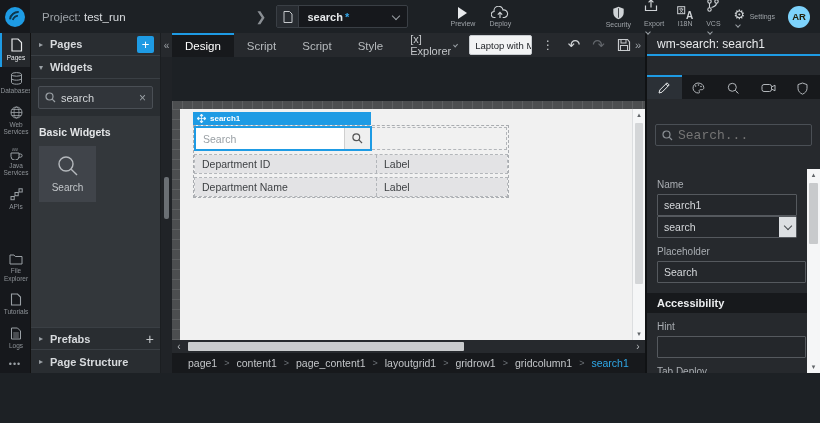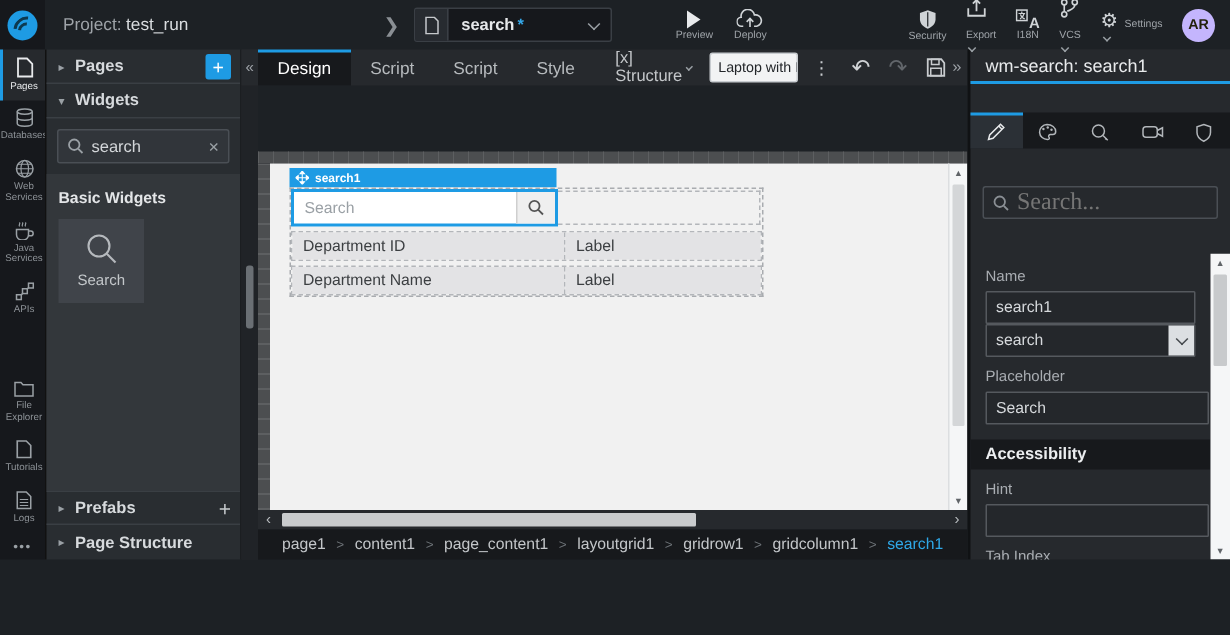--- a/index.html
+++ b/index.html
@@ -27,21 +27,21 @@
   .chev { display:inline-block; width:6px; height:6px; border-right:1.5px solid #9aa0a5;
     border-bottom:1.5px solid #9aa0a5; transform:rotate(45deg); margin:0 8px 2px 4px; }
   .chev.sm { width:4px; height:4px; margin:0 2px 1px 2px; }
   .run-group { display:flex; margin-left:42px; gap:14px; }
   .tb-item { display:flex; flex-direction:column; align-items:center; justify-content:center; color:#cfd3d6; cursor:pointer; }
   .tb-item .lbl { font-size:7px; color:#9ea3a8; margin-top:1px; white-space:nowrap; }
   .play { width:0; height:0; border-left:9px solid #e8eaec; border-top:6px solid transparent; border-bottom:6px solid transparent; }
   .spacer { flex:1; }
   .right-icons { display:flex; align-items:center; gap:13px; margin-right:10px; }
   .with-chev { display:flex; align-items:flex-start; }
-  .avatar { width:22px; height:22px; border-radius:50%; background:#c4b5fd; color:#23210b;
+  .avatar { width:22px; height:22px; border-radius:50%; background:#7dd3fc; color:#23210b;
     font-size:9.5px; font-weight:bold; display:flex; align-items:center; justify-content:center; }
   svg.ic { display:block; }
 
   
   .main { flex:1; display:flex; min-height:0; }
 
   
   .rail { width:30px; background:#16181c; display:flex; flex-direction:column; align-items:stretch; }
   .rail-item { padding:5px 0 6px; display:flex; flex-direction:column; align-items:center; gap:2px;
     color:#9aa0a5; border-left:2px solid transparent; cursor:pointer; }
@@ -138,21 +138,21 @@
   
   .rpanel { width:175px; background:#26292d; display:flex; flex-direction:column; border-left:2px solid #101214;gap:19px; }
   .rp-header { height:23px; display:flex; align-items:center; padding-left:10px; font-size:12px;
     color:#e8eaec; border-bottom:2px solid #1e9be4; flex:0 0 23px; background:#26292d;}
   .rp-tabs { height:24px; background:#17191c; display:flex; flex:0 0 24px; }
   .rp-tab { width:35px; display:flex; align-items:center; justify-content:center; color:#b2b6ba;
     border-top:2px solid transparent; cursor:pointer; }
   .rp-tab.active { background:#2b3036; border-top:2px solid #1e9be4; color:#e8eaec; }
   .rp-search { margin:6px 8px 4px 8px; height:22px; border:1px solid #4a4f55; border-radius:2px;
     display:flex; align-items:center; gap:5px; padding:0 6px; flex:0 0 22px; }
-  .rp-search input { flex:1; background:transparent; border:0; outline:0; color:#9aa0a5; font-size:16px; width:50px; font-family:Liberation Serif, serif;}
+  .rp-search input { flex:1; background:transparent; border:0; outline:0; color:#9aa0a5; font-size:13px; width:50px; font-family:Liberation Mono, monospace;}
   .rp-body { flex:1; position:relative; overflow:hidden; display:flex; }
   .rp-fields { flex:1; padding:2px 10px 0 10px; overflow:hidden; }
   .f-label { font-size:10px; color:#a9adb2; margin:8px 0 4px; }
   .f-input { width:100%; height:22px; background:#24272b; border:1px solid #55595e; border-radius:1px;
     color:#d6d9dc; font-size:10.5px; padding:0 6px; outline:none; font-family:inherit; }
   .f-row { display:flex; align-items:center; gap:6px; }
   .f-row .f-input { flex:1; width:auto; }
   .f-select { width:100%; height:22px; background:#24272b; border:1px solid #55595e; border-radius:1px;
     display:flex; align-items:center; cursor:pointer; }
   .f-select .sval { flex:1; font-size:10.5px; color:#d6d9dc; padding-left:6px; }
@@ -361,21 +361,21 @@
         </div>
     </div>
 
     <div class="center">
       <div class="toolbar">
         <div class="tab active">Design</div>
         <div class="tab">Script</div>
         <div class="tab">Script</div>
         <div class="tab">Style</div>
         <div class="vars">
-          <span>[x] Structure</span>
+          <span>[x] Explorer</span>
           <span class="chev sm"></span>
         </div>
         <div class="dev-select">
           <span class="dtxt">Laptop with MDPI Screen</span>
 
         </div>
         <div class="kebab">⋮</div>
         <div class="hist">
           <span class="undo">↶</span>
           <span class="redo">↷</span>
@@ -523,21 +523,21 @@
           </div>
 
           <div class="sect">Accessibility</div>
 
           <div class="f-label">Hint</div>
           <div class="f-row">
             <input class="f-input" style="">
 
           </div>
 
-          <div class="f-label">Tab Index</div>
+          <div class="f-label">Tab Deploy</div>
           <div class="f-stepper">
             <input value="0" style="">
             <span class="steps">
                 <span>▲</span>
                 <span>▼</span>
               </span>
           </div>
 
           <div class="f-label">Shortcut Key</div>
           <input class="f-input" style="">

